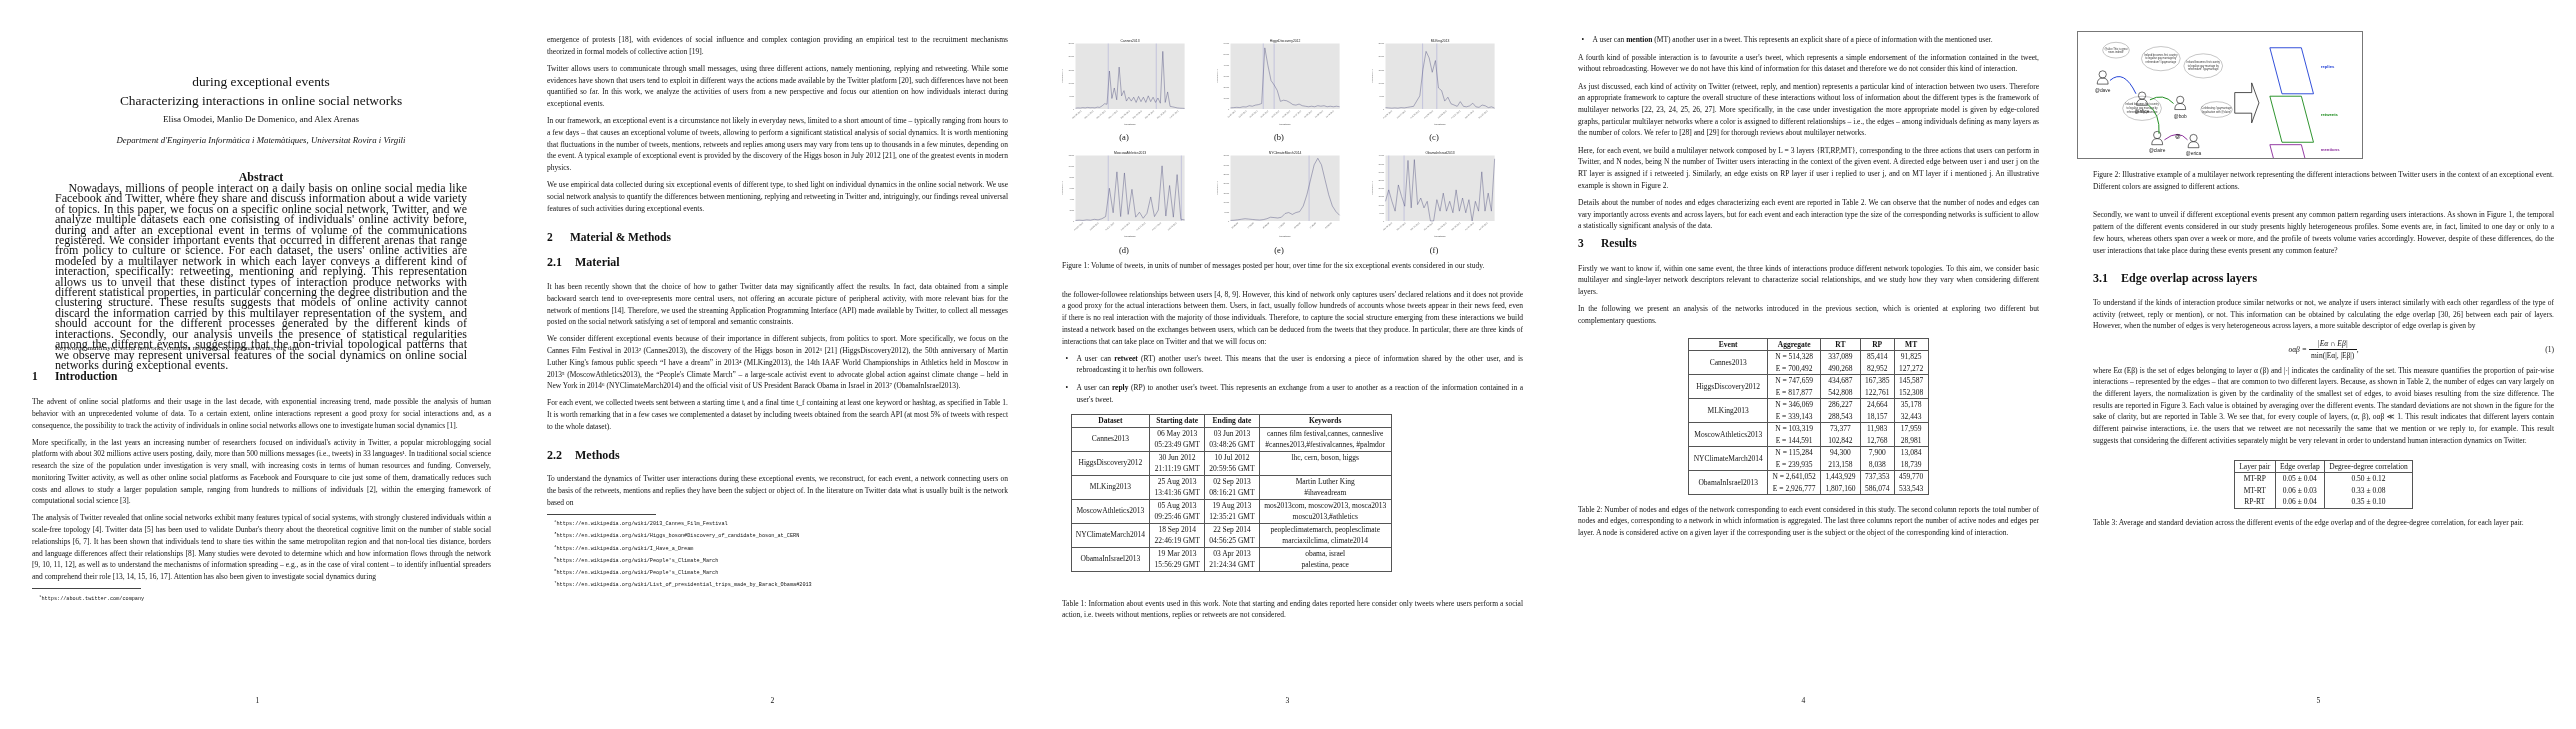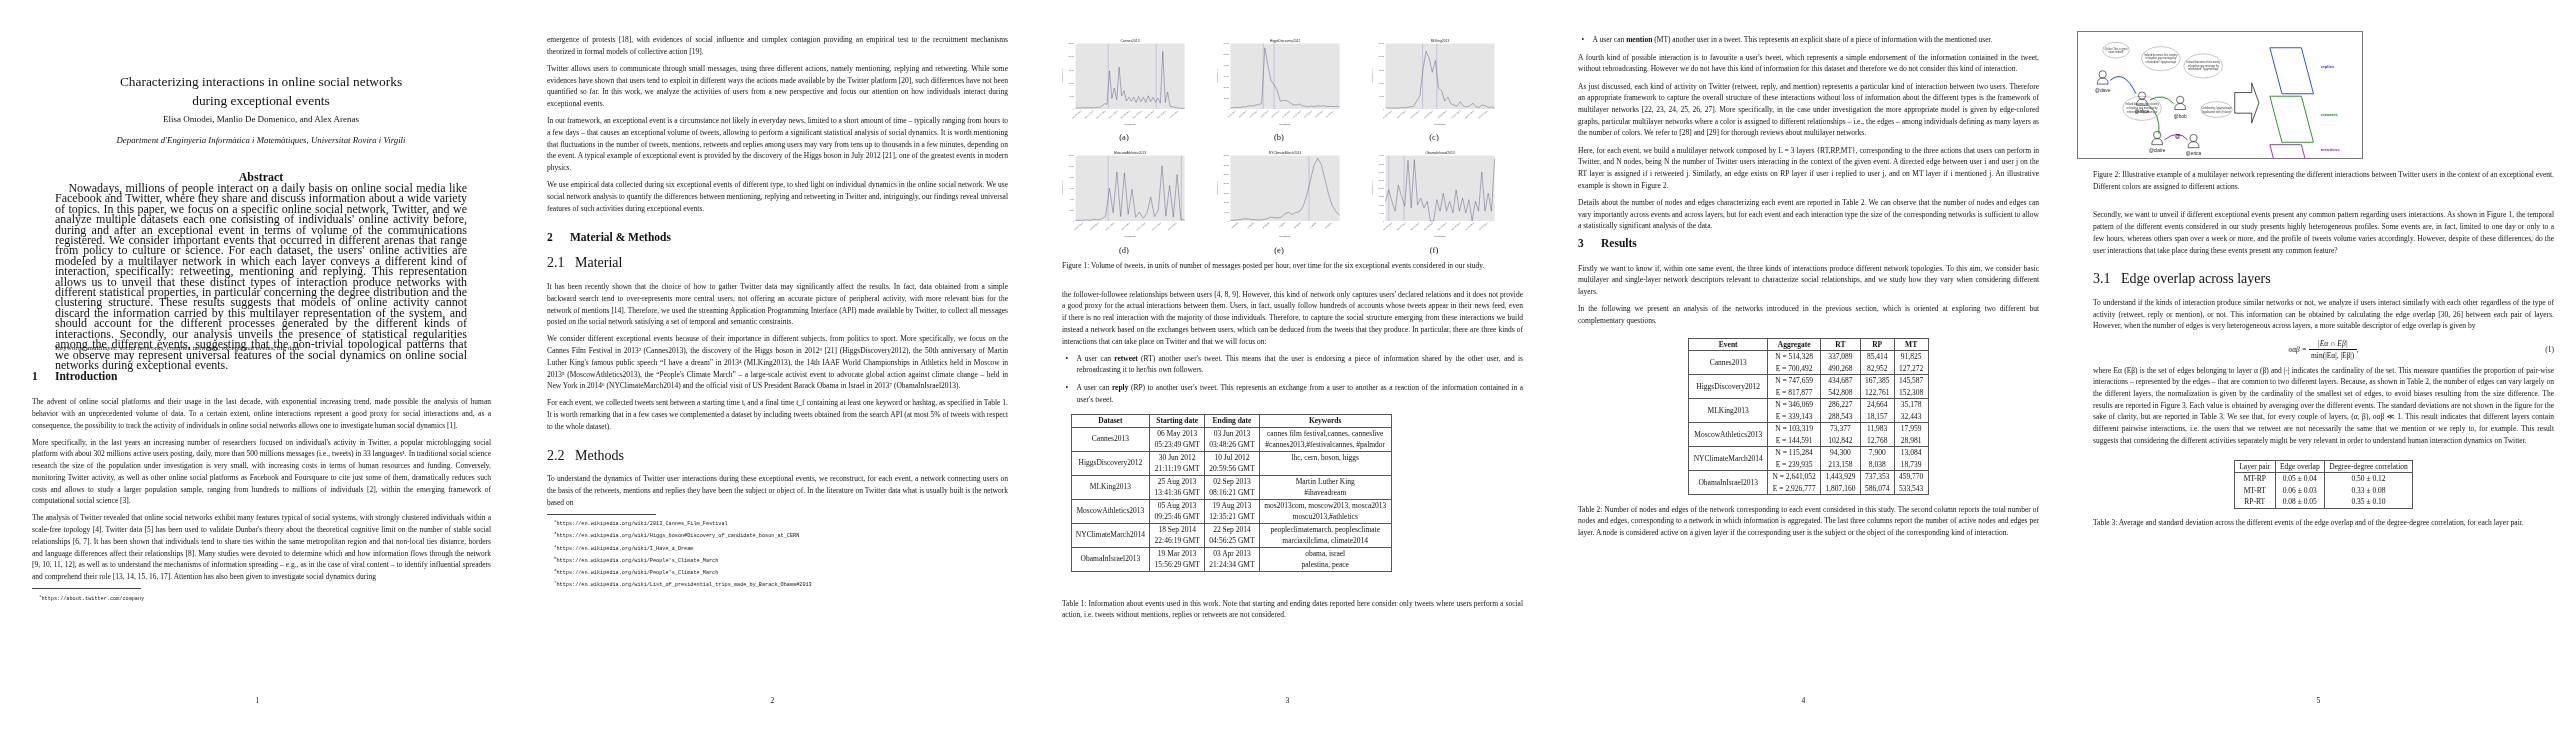--- a/index.html
+++ b/index.html
@@ -12,21 +12,21 @@
   .para { margin-bottom: 5.5px; }
   .title { position: absolute; left: 0; width: 522px; top: 72px; text-align: center; font-size: 13.4px; line-height: 19px; }
   .authors { position: absolute; left: 0; width: 522px; top: 114px; text-align: center; font-size: 9px; }
   .affil { position: absolute; left: 0; width: 522px; top: 135px; text-align: center; font-size: 8.8px; font-style: italic; }
   .abstract-h { position: absolute; left: 0; width: 522px; top: 170px; text-align: center; font-size: 12px; font-weight: bold; }
   .abstract { position: absolute; left: 55px; width: 412px; top: 183px; font-size: 12px; line-height: 10.4px; text-align: justify; text-indent: 13.4px; }
   .keywords { position: absolute; left: 55px; top: 344px; font-size: 7px; }
   .arxiv { position: absolute; left: 3.6px; top: 474px; transform: rotate(-90deg); transform-origin: left top; font-family: "Liberation Serif", serif; font-size: 18px; color: #888; white-space: nowrap; letter-spacing: 0.6px; }
   h2.sec { font-size: 11.5px; font-weight: bold; margin: 0 0 13.4px 0; }
   h2.sec .num { display: inline-block; width: 23px; }
-  h3.sub { font-size: 14px; font-weight: normal; margin: 0 0 12px 0; }
+  h3.sub { font-size: 12px; font-weight: bold; margin: 0 0 12px 0; }
   h3.sub .num { display: inline-block; width: 28px; }
   .footrule { width: 109px; border-top: 0.6px solid #444; margin-top: 4.9px; margin-bottom: 2.4px; }
   .footnote { font-family: "Liberation Mono", monospace; font-size: 5.2px; line-height: 9.4px; padding-left: 7.3px; }
   .footnote sup { font-size: 3.6px; }
   .pagenum { position: absolute; top: 696px; left: 0; width: 515px; text-align: center; font-size: 7.6px; }
   .bullets { list-style: none; margin: 0 0 6px 0; }
   .bullets li { position: relative; padding-left: 14.6px; margin-bottom: 6px; }
   .bullets li::before { content: "\2022"; position: absolute; left: 3.6px; top: 0; }
   table.grid { border-collapse: collapse; font-size: 7.5px; }
   table.grid th, table.grid td { border: 0.6px solid #555; padding: 0 4.3px; text-align: center; line-height: 11.5px; }
@@ -43,22 +43,22 @@
   .frac .bot { display: block; padding: 0 2.4px; font-style: normal; }
   b.kw { font-weight: bold; }
 </style>
 </head>
 <body>
 
 <div class="arxiv">arXiv:1506.09115v1  [physics.soc-ph]  30 Jun 2015</div>
 
 <div class="page p1">
   <div class="title">
+    <div>during exceptional events</div>
     <div>Characterizing interactions in online social networks</div>
-    <div>during exceptional events</div>
   </div>
   <div class="authors">Elisa Omodei, Manlio De Domenico, and Alex Arenas</div>
   <div class="affil">Department d'Enginyeria Informàtica i Matemàtiques, Universitat Rovira i Virgili</div>
   <div class="abstract-h">Abstract</div>
   <div class="abstract">Nowadays, millions of people interact on a daily basis on online social media like Facebook and Twitter, where they share and discuss information about a wide variety of topics. In this paper, we focus on a specific online social network, Twitter, and we analyze multiple datasets each one consisting of individuals' online activity before, during and after an exceptional event in terms of volume of the communications registered. We consider important events that occurred in different arenas that range from policy to culture or science. For each dataset, the users' online activities are modeled by a multilayer network in which each layer conveys a different kind of interaction, specifically: retweeting, mentioning and replying. This representation allows us to unveil that these distinct types of interaction produce networks with different statistical properties, in particular concerning the degree distribution and the clustering structure. These results suggests that models of online activity cannot discard the information carried by this multilayer representation of the system, and should account for the different processes generated by the different kinds of interactions. Secondly, our analysis unveils the presence of statistical regularities among the different events, suggesting that the non-trivial topological patterns that we observe may represent universal features of the social dynamics on online social networks during exceptional events.</div>
   <div class="keywords">Keywords: multilayer, social networks, complex networks, exceptional events, big data</div>
   <div class="body-text" style="top:371px;">
     <h2 class="sec"><span class="num">1</span><span>Introduction</span></h2>
     <p class="para">The advent of online social platforms and their usage in the last decade, with exponential increasing trend, made possible the analysis of human behavior with an unprecedented volume of data. To a certain extent, online interactions represent a good proxy for social interactions and, as a consequence, the possibility to track the activity of individuals in online social networks allows one to investigate human social dynamics [1].</p>
     <p class="para">More specifically, in the last years an increasing number of researchers focused on individual's activity in Twitter, a popular microblogging social platform with about 302 millions active users posting, daily, more than 500 millions messages (i.e., tweets) in 33 languages¹. In traditional social science research the size of the population under investigation is very small, with increasing costs in terms of human resources and funding. Conversely, monitoring Twitter activity, as well as other online social platforms as Facebook and Foursquare to cite just some of them, dramatically reduces such costs and allows to study a larger population sample, ranging from hundreds to millions of individuals [2], within the emerging framework of computational social science [3].</p>
@@ -545,21 +545,21 @@
             <td style="border-top:0.6px solid #555;border-bottom:none">0.05 ± 0.04</td>
             <td style="border-top:0.6px solid #555;border-bottom:none">0.50 ± 0.12</td>
           </tr>
           <tr>
             <td style="border-top:none;border-bottom:none">MT-RT</td>
             <td style="border-top:none;border-bottom:none">0.06 ± 0.03</td>
             <td style="border-top:none;border-bottom:none">0.33 ± 0.08</td>
           </tr>
           <tr>
             <td style="border-top:none;border-bottom:0.6px solid #555">RP-RT</td>
-            <td style="border-top:none;border-bottom:0.6px solid #555">0.08 ± 0.05</td>
+            <td style="border-top:none;border-bottom:0.6px solid #555">0.06 ± 0.04</td>
             <td style="border-top:none;border-bottom:0.6px solid #555">0.35 ± 0.10</td>
           </tr>
         </tbody>
       </table>
     <p class="caption" style="margin-top:8.5px;">Table 3: Average and standard deviation across the different events of the edge overlap and of the degree-degree correlation, for each layer pair.</p>
   </div>
   <div class="pagenum">5</div>
 </div>
 
 

